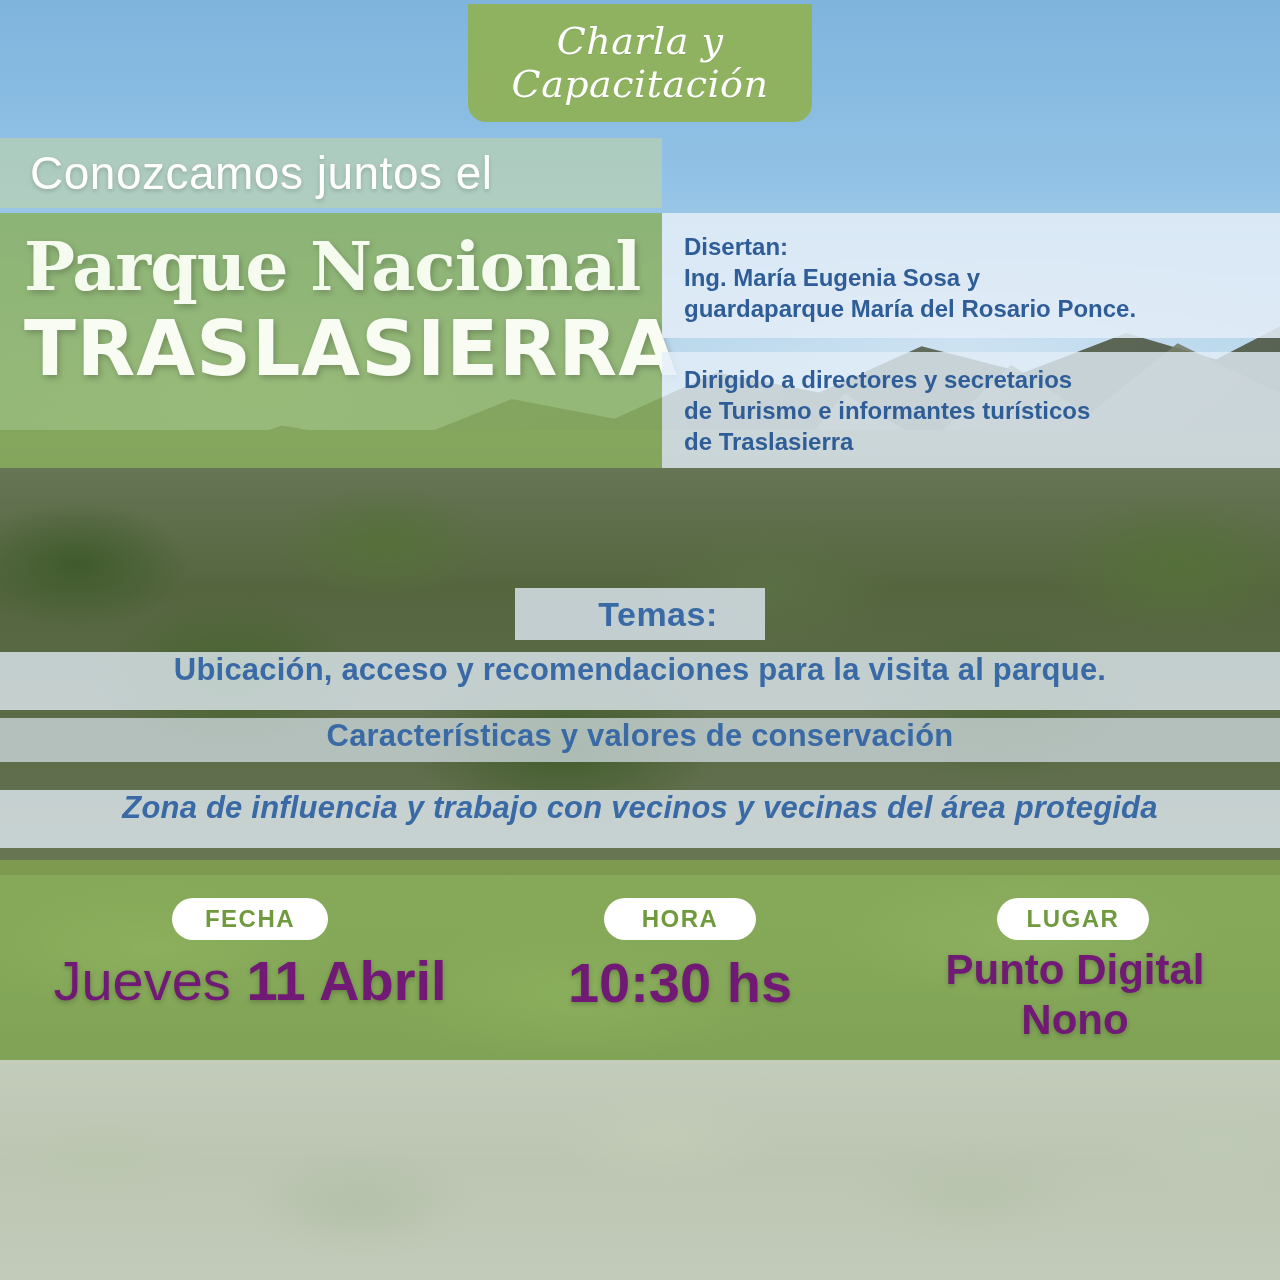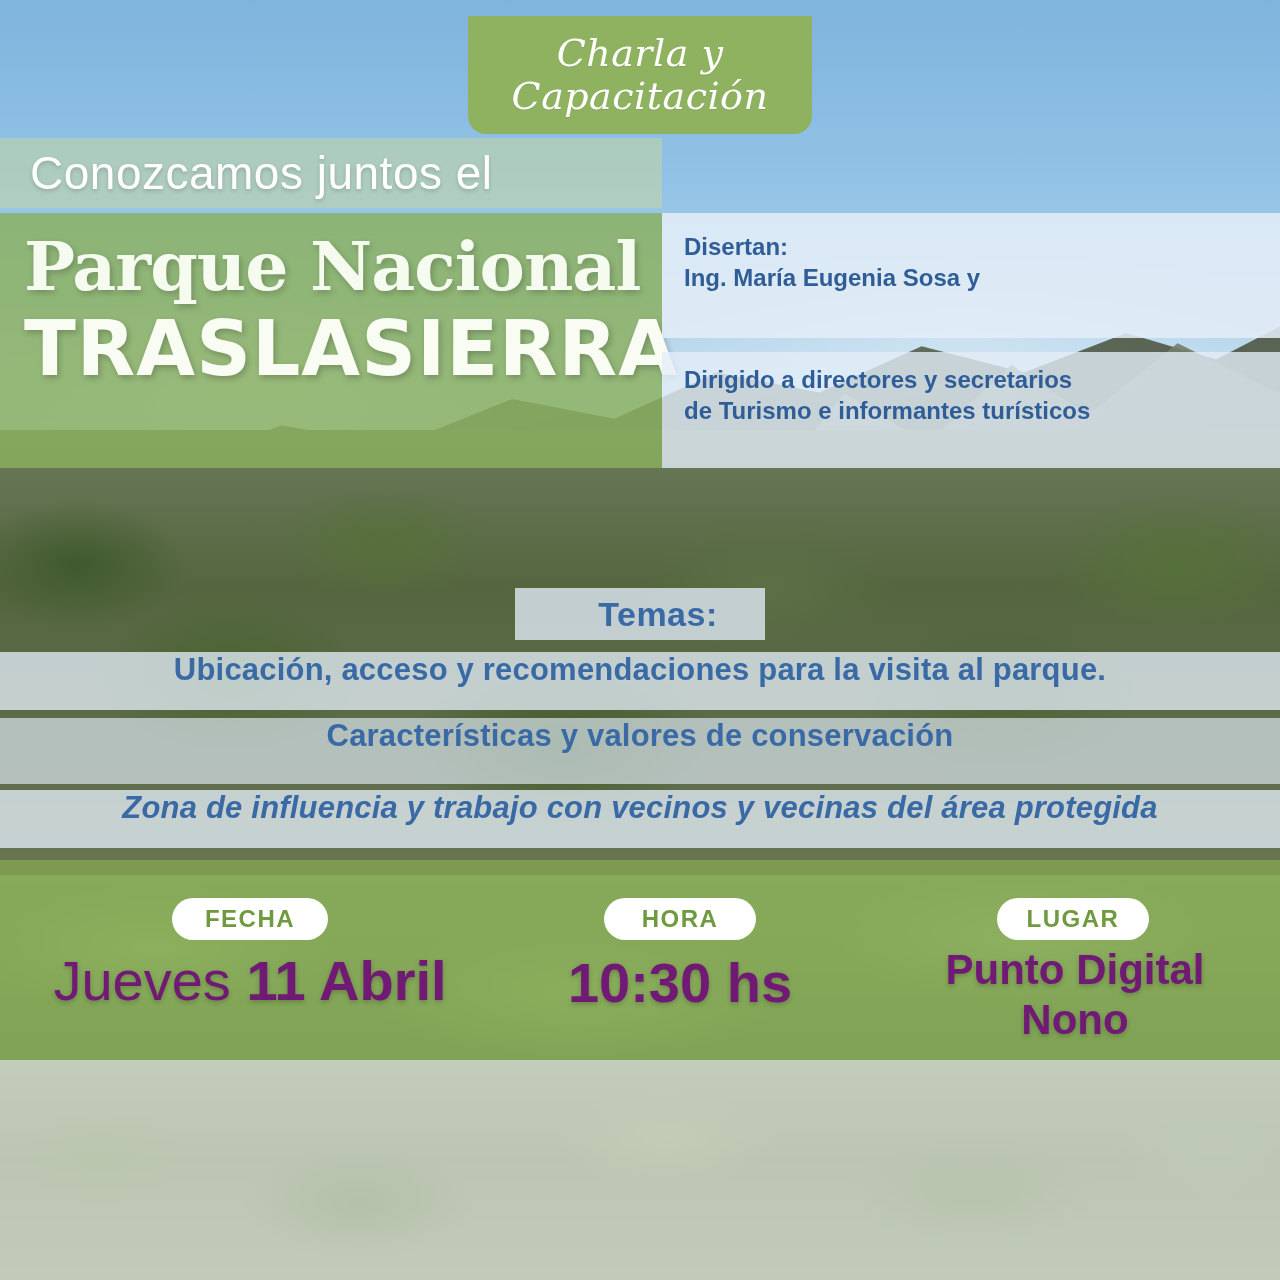--- a/index.html
+++ b/index.html
@@ -75,21 +75,21 @@
       radial-gradient(ellipse 150px 70px at 95% 40%, #849670, rgba(132,150,112,0) 70%),
       linear-gradient(180deg, #8d9d7c 0%, #7b8d69 45%, #8a9a79 100%);
   }
   .bottom-veil {
     position: absolute; left: 0; top: 1060px; width: 1280px; height: 220px;
     background: rgba(240,244,238,0.55);
   }
 
   
   .ribbon {
-    position: absolute; left: 468px; top: 16px; width: 344px; height: 118px;
+    position: absolute; left: 468px; top: 4px; width: 344px; height: 118px;
     background: #8fb260;
     border-bottom-left-radius: 18px;
     border-bottom-right-radius: 18px;
     display: flex; align-items: center; justify-content: center;
   }
   .ribbon-text {
     color: #ffffff;
     font-family: "DejaVu Serif", serif;
     font-style: italic;
     font-size: 38px;
@@ -174,21 +174,21 @@
   }
   .tema-row span {
     color: #3a6aa5;
     font-size: 31px;
     font-weight: 700;
     text-align: center;
     letter-spacing: 0.2px;
     white-space: nowrap;
   }
   #tema-1 { top: 652px; height: 58px; }
-  #tema-2 { top: 718px; height: 66px; background: rgba(214,224,232,0.72); }
+  #tema-2 { top: 718px; height: 44px; background: rgba(214,224,232,0.72); }
   #tema-3 { top: 790px; height: 58px; background: rgba(226,236,245,0.78); font-style: italic; }
 
   
   .green-strip {
     position: absolute; left: 0; top: 875px; width: 1280px; height: 185px;
     background: rgba(138,176,94,0.72);
   }
   .pill {
     position: absolute;
     background: #ffffff;
@@ -250,25 +250,27 @@
   </div>
 
   <div class="title-block">
     <div class="title-line1">Parque Nacional</div>
     <div class="title-line2">TRASLASIERRA</div>
   </div>
 
   <div class="panel-speakers">
     <div class="panel-line">Disertan:</div>
     <div class="panel-line">Ing. María Eugenia Sosa y</div>
+    <div class="panel-line">guardaparque María del Rosario Ponce.</div>
   </div>
 
   <div class="panel-audience">
     <div class="panel-line">Dirigido a directores y secretarios</div>
     <div class="panel-line">de Turismo e informantes turísticos</div>
+    <div class="panel-line">de Traslasierra</div>
   </div>
 
   <div class="temas-title">
     <span>Temas:</span>
   </div>
   <div class="tema-row" id="tema-1">
     <span>Ubicación, acceso y recomendaciones para la visita al parque.</span>
   </div>
   <div class="tema-row" id="tema-2">
     <span>Características y valores de conservación</span>

